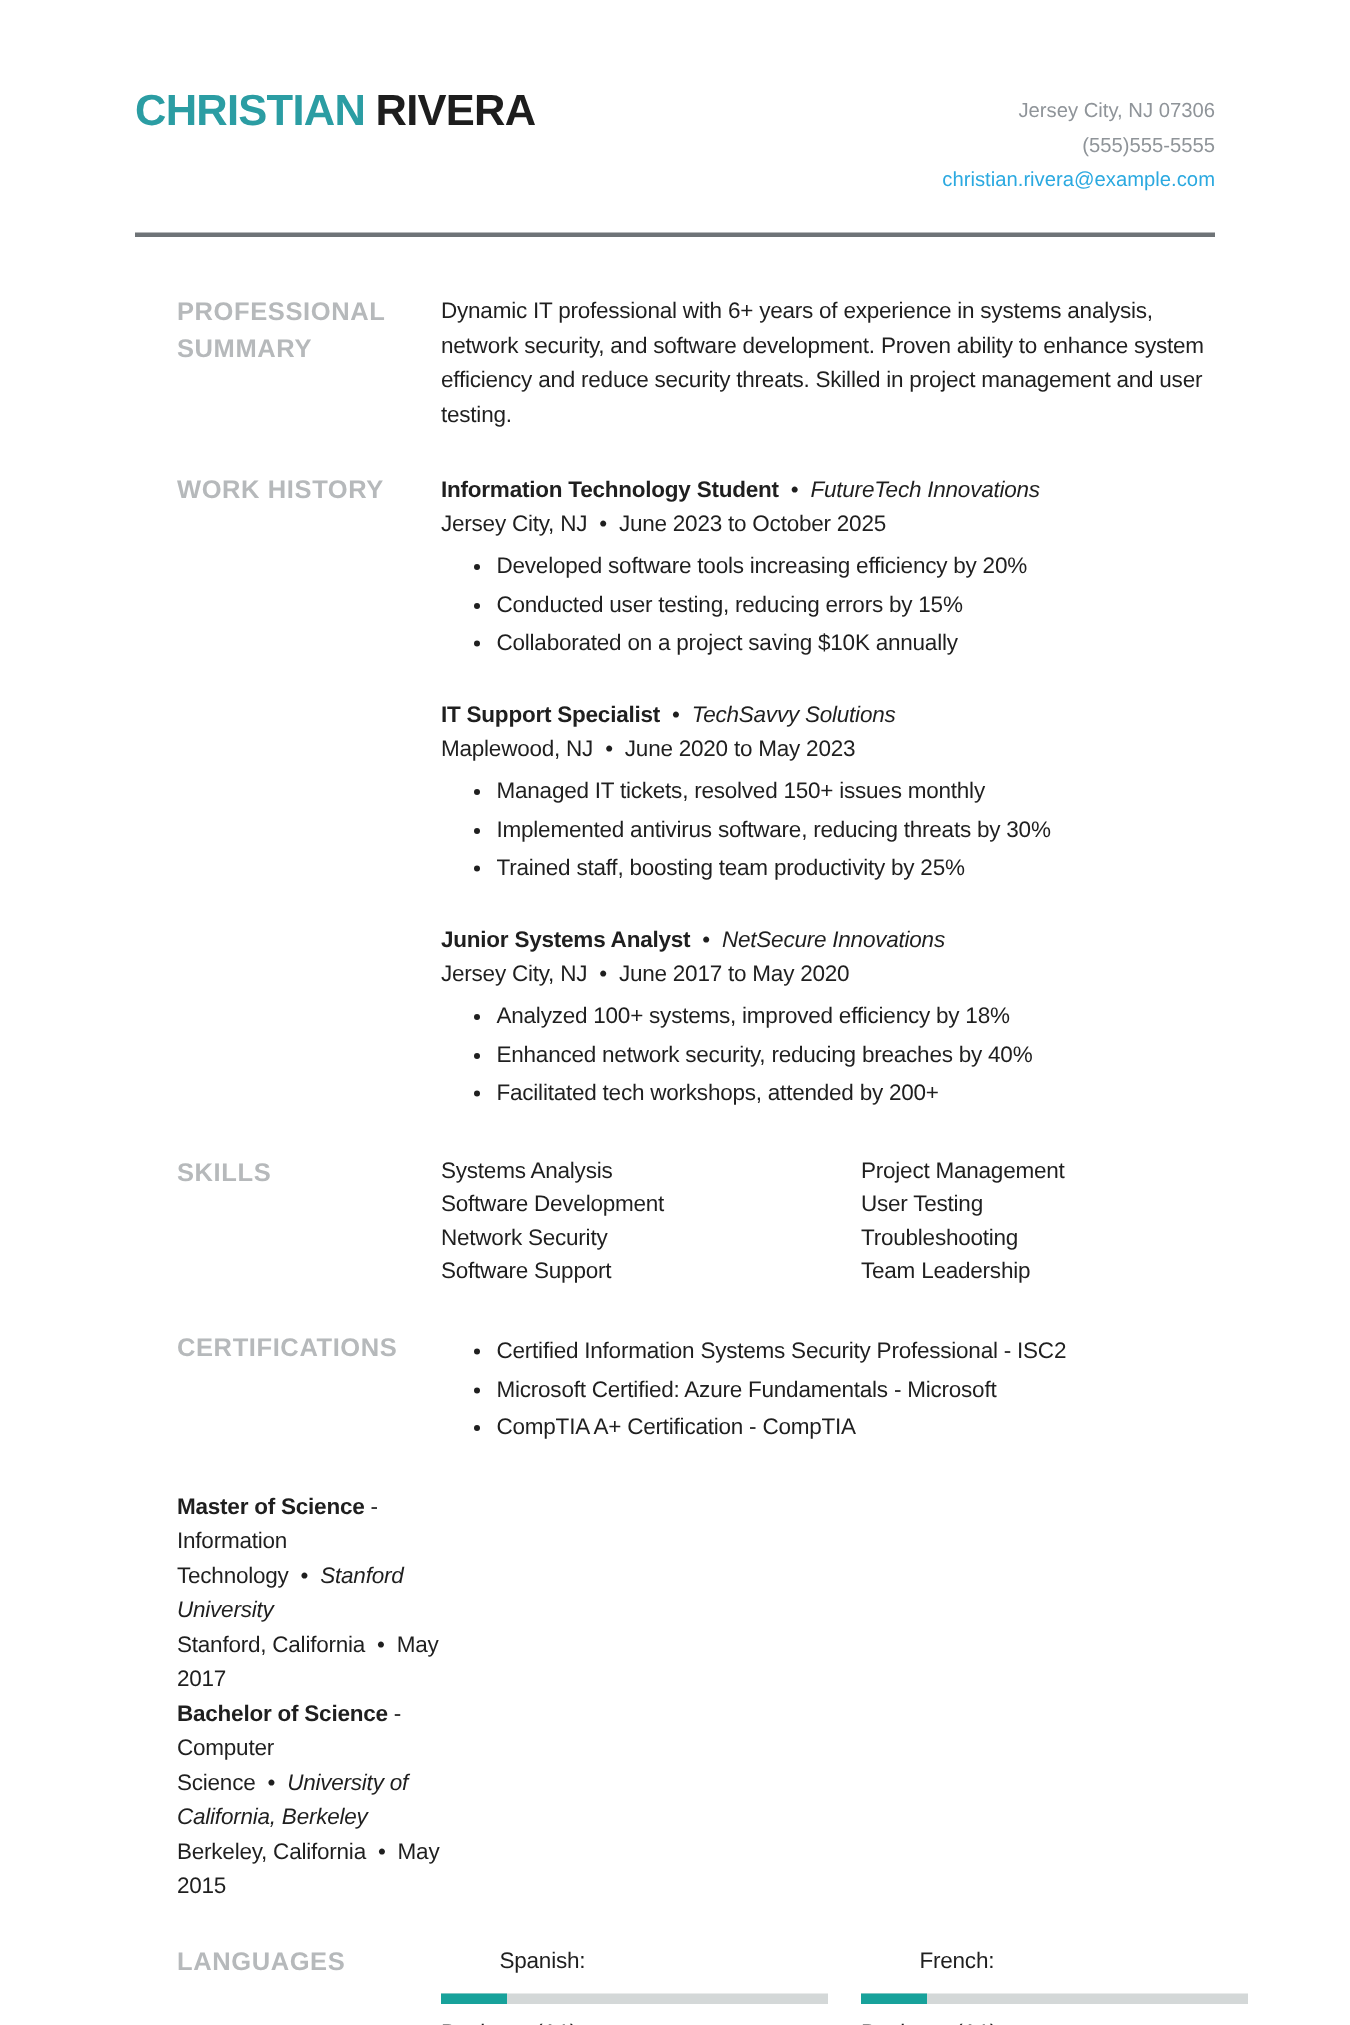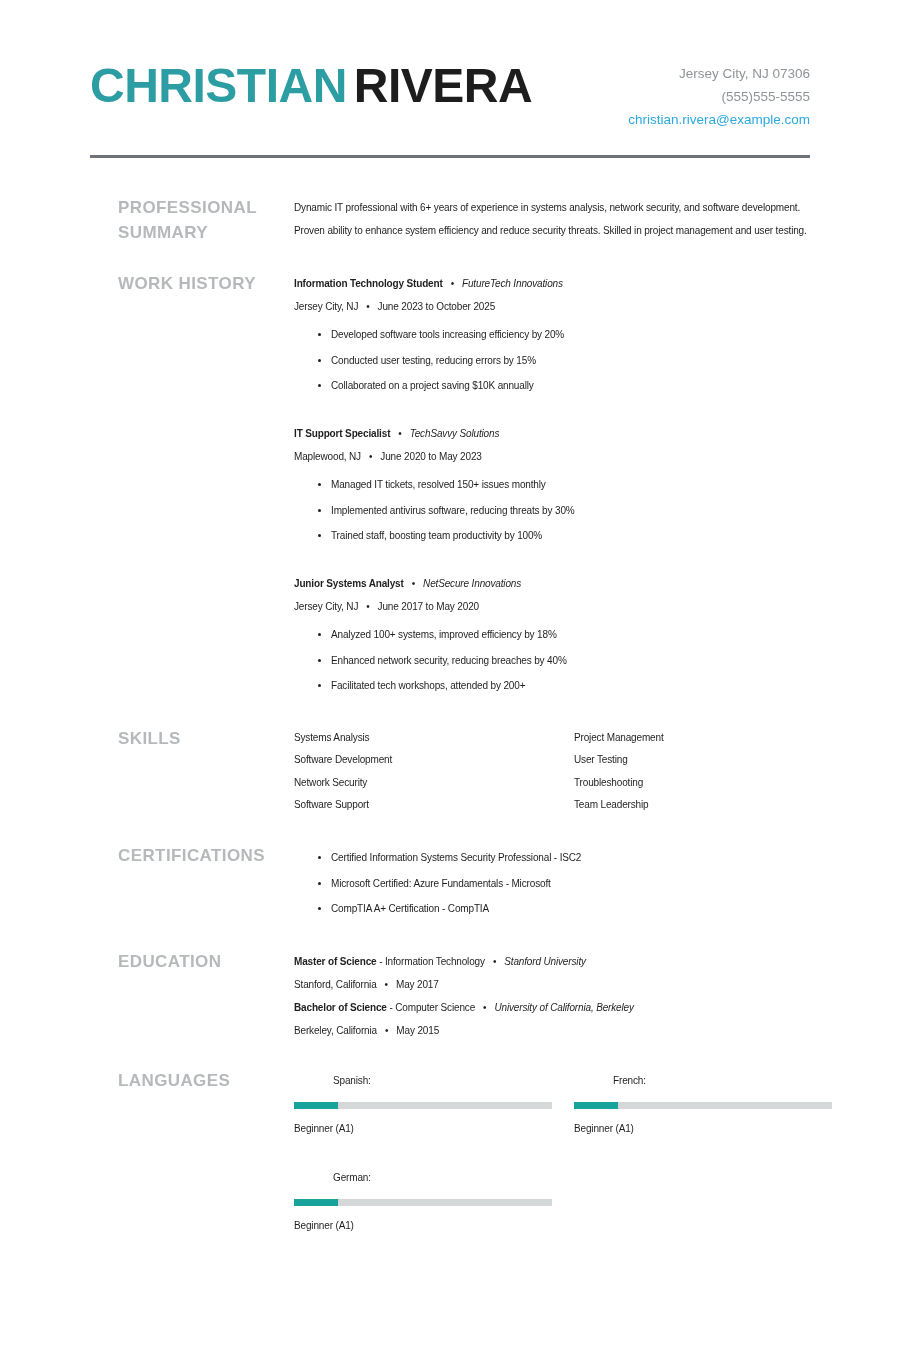--- a/index.html
+++ b/index.html
@@ -2,34 +2,34 @@
 <html><head>
 <meta charset="utf-8">
 <style>
   html,body{margin:0;padding:0;background:#ffffff;}
   .page{
     width:900px;height:1350px;background:#ffffff;position:relative;overflow:hidden;
     font-family:"Liberation Sans","DejaVu Sans",sans-serif;color:#1f1f1f;
   }
   
   .header{display:flex;justify-content:space-between;align-items:flex-start;padding:58px 90px 0 90px;}
-  .name{font-size:48px;font-weight:700;letter-spacing:-0.5px;line-height:1.15;margin:0;white-space:nowrap;}
+  .name{font-size:29px;font-weight:700;letter-spacing:-0.5px;line-height:1.15;margin:0;white-space:nowrap;}
   .name-first{color:#2B9DA3;}
   .name-last{color:#1d1d1d;margin-left:7px;}
   .contact{text-align:right;font-size:13.5px;line-height:23px;color:#8F9499;padding-top:4px;}
   .contact-email{color:#2BA9E0;cursor:pointer;text-decoration:none;display:block;}
   .rule{border:none;border-top:3px solid #6E7377;margin:24px 90px 0 90px;}
   
   .content{padding:38px 90px 0 118px;}
   .section{display:grid;grid-template-columns:176px 1fr;margin-bottom:27px;}
   .section-label{
     font-size:17px;font-weight:700;color:#B6B9BB;letter-spacing:0.4px;
     line-height:1.45;padding-right:20px;
   }
-  .body-text{font-size:10px;line-height:23px;letter-spacing:-0.15px;}
+  .body-text{font-size:15px;line-height:23px;letter-spacing:-0.15px;}
   .bold{font-weight:700;}
   .italic{font-style:italic;}
   .sep-dot{margin:0 8px;}
   
   .job{margin-bottom:25px;}
   .job:last-child{margin-bottom:0;}
   ul.bullets{margin:5px 0 0 0;padding-left:37px;}
   ul.bullets li{margin:2.5px 0;}
   
   .skills-grid{display:grid;grid-template-columns:280px auto;}
@@ -80,21 +80,21 @@
             <li>Collaborated on a project saving $10K annually</li>
           </ul>
         </div>
 
         <div class="job">
           <div><span class="bold">IT Support Specialist</span><span class="sep-dot">•</span><span class="italic">TechSavvy Solutions</span></div>
           <div><span>Maplewood, NJ</span><span class="sep-dot">•</span><span>June 2020 to May 2023</span></div>
           <ul class="bullets">
             <li>Managed IT tickets, resolved 150+ issues monthly</li>
             <li>Implemented antivirus software, reducing threats by 30%</li>
-            <li>Trained staff, boosting team productivity by 100%</li>
+            <li>Trained staff, boosting team productivity by 25%</li>
           </ul>
         </div>
 
         <div class="job">
           <div><span class="bold">Junior Systems Analyst</span><span class="sep-dot">•</span><span class="italic">NetSecure Innovations</span></div>
           <div><span>Jersey City, NJ</span><span class="sep-dot">•</span><span>June 2017 to May 2020</span></div>
           <ul class="bullets">
             <li>Analyzed 100+ systems, improved efficiency by 18%</li>
             <li>Enhanced network security, reducing breaches by 40%</li>
             <li>Facilitated tech workshops, attended by 200+</li>
@@ -127,21 +127,20 @@
       <div class="body-text">
         <ul class="bullets" style="margin-top:0;">
           <li>Certified Information Systems Security Professional - ISC2</li>
           <li>Microsoft Certified: Azure Fundamentals - Microsoft</li>
           <li>CompTIA A+ Certification - CompTIA</li>
         </ul>
       </div>
     </div>
 
     <div class="section">
-      <div class="section-label">EDUCATION</div>
       <div class="body-text">
 
         <div class="edu">
           <div><span class="bold">Master of Science</span> <span>-</span> <span>Information Technology</span><span class="sep-dot">•</span><span class="italic">Stanford University</span></div>
           <div><span>Stanford, California</span><span class="sep-dot">•</span><span>May 2017</span></div>
         </div>
 
         <div class="edu">
           <div><span class="bold">Bachelor of Science</span> <span>-</span> <span>Computer Science</span><span class="sep-dot">•</span><span class="italic">University of California, Berkeley</span></div>
           <div><span>Berkeley, California</span><span class="sep-dot">•</span><span>May 2015</span></div>

